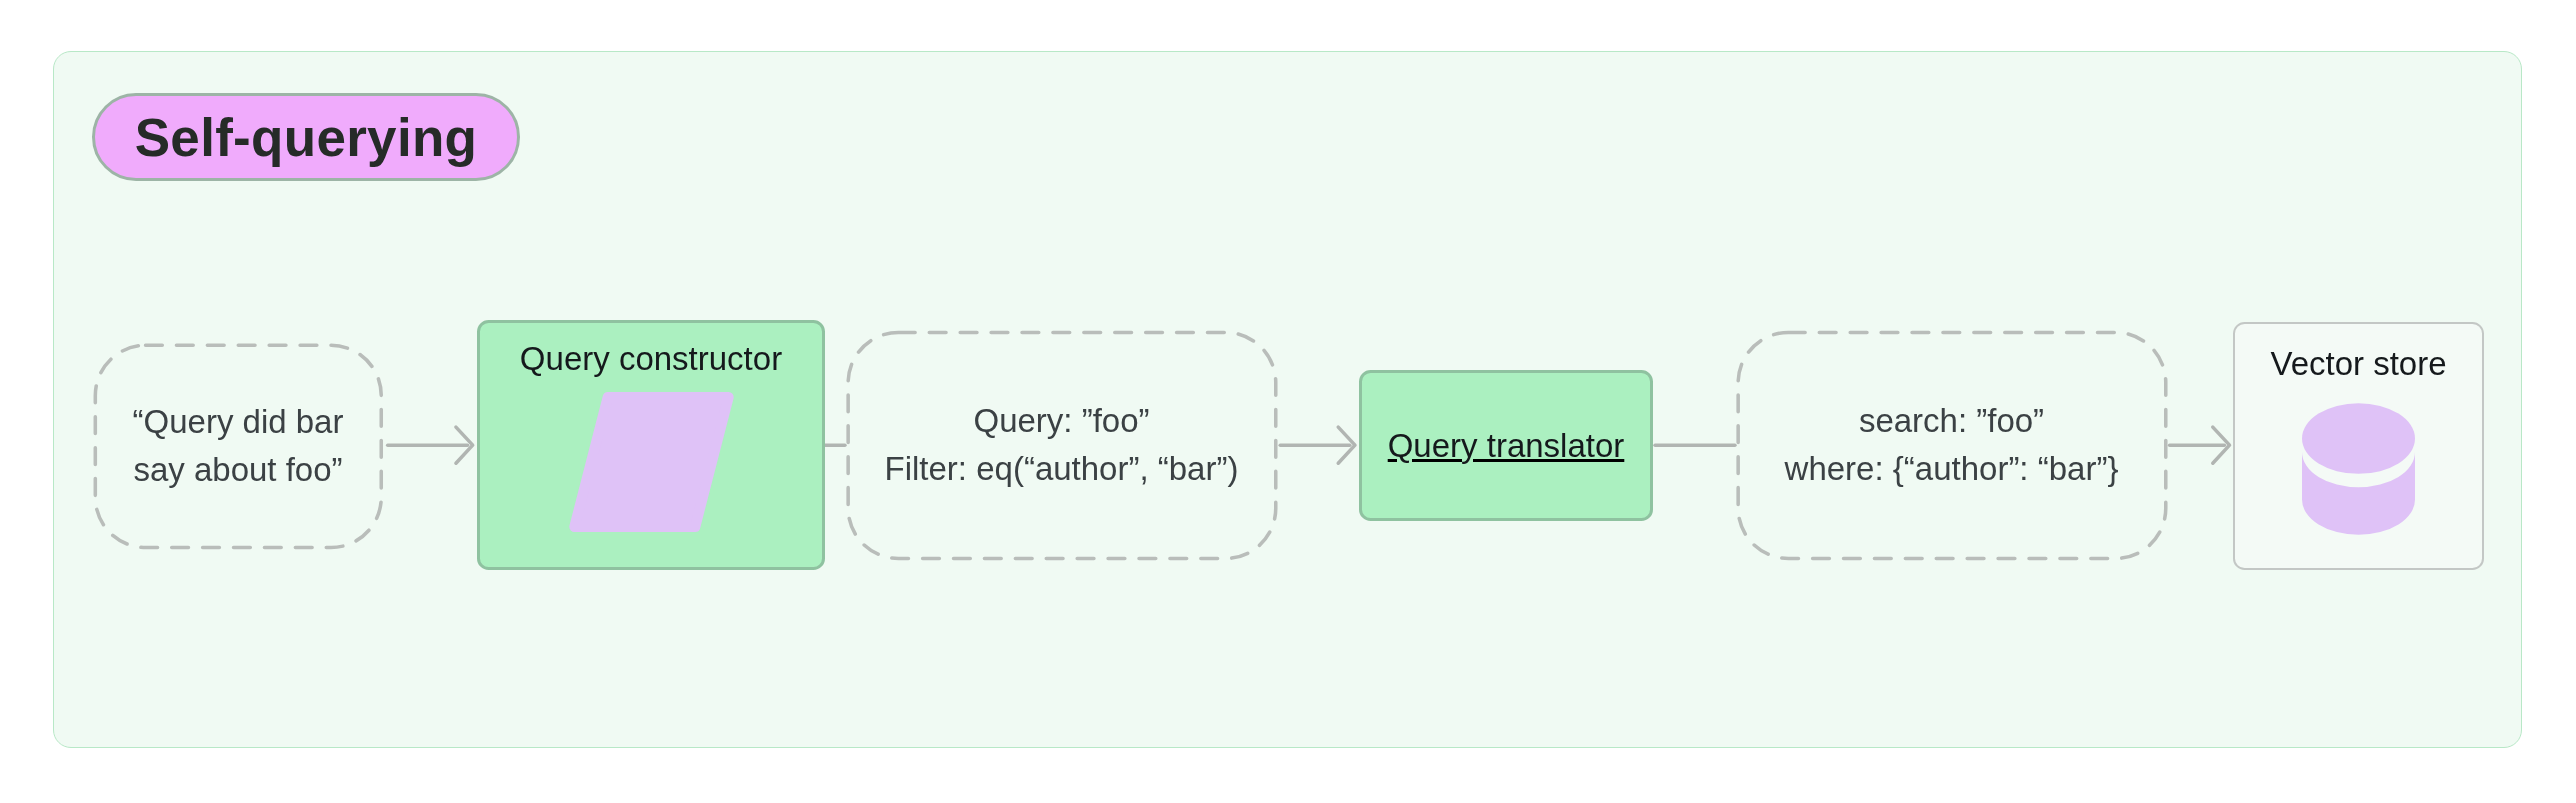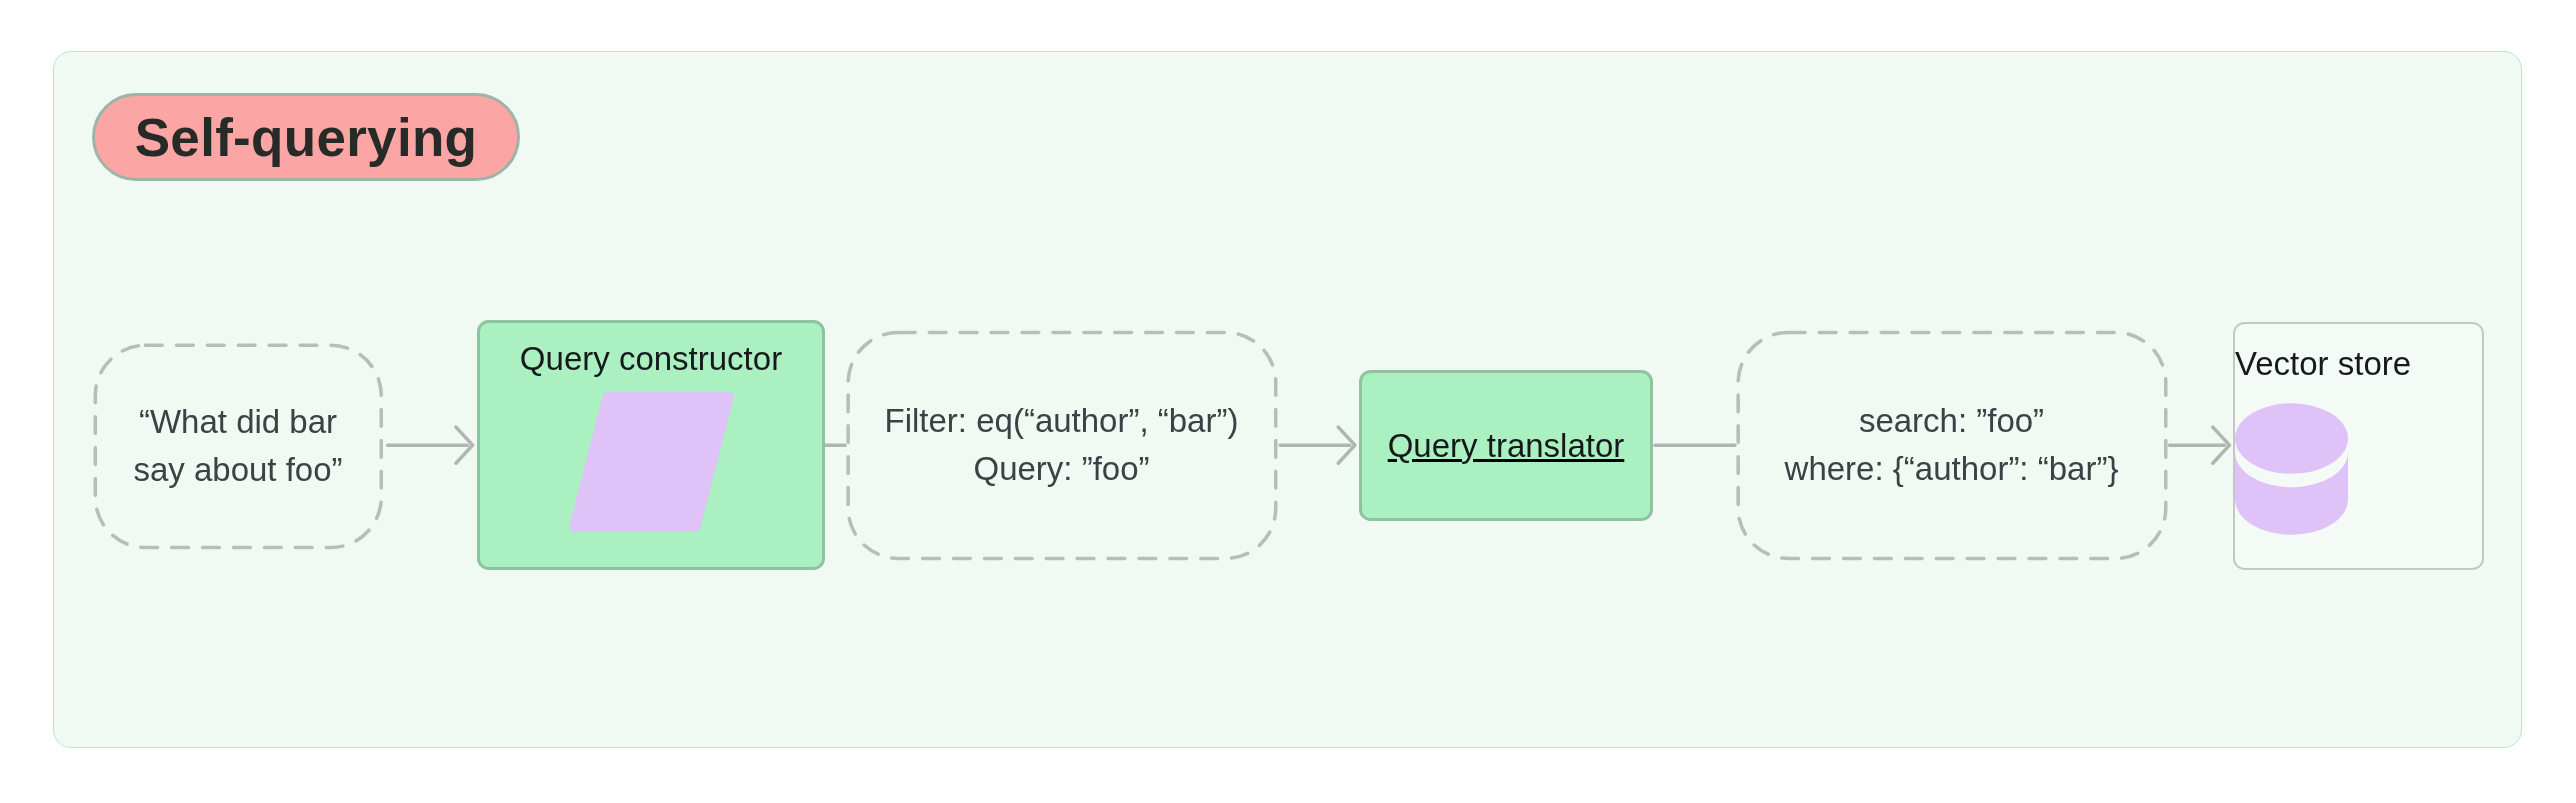--- a/index.html
+++ b/index.html
@@ -16,21 +16,21 @@
     left: 53px; top: 51px;
     width: 2467px; height: 695px;
     background: #f0faf3;
     border: 1.9px solid #b8e8c7;
     border-radius: 18px;
   }
   .badge {
     position: absolute;
     left: 92px; top: 93px;
     width: 422px; height: 82px;
-    background: #fca5a5;
+    background: #f0abfc;
     border: 3.9px solid #9db4a6;
     border-radius: 45px;
     display: flex;
     align-items: center;
     justify-content: center;
   }
   .badge-label {
     font-size: 53px;
     font-weight: 600;
     color: #262b28;
@@ -78,20 +78,21 @@
   .store-box {
     position: absolute;
     left: 2233px; top: 322px;
     width: 251px; height: 248px;
     box-sizing: border-box;
     background: #f4faf6;
     border: 2.6px solid #c3c7c5;
     border-radius: 11.6px;
     display: flex;
     flex-direction: column;
+    align-items: center;
   }
   .store-box .box-title { margin-top: 20.6px; }
   .store-icon { margin-top: 20.6px; }
 </style>
 </head>
 <body>
 
 <div class="canvas">
 
   <div class="panel"></div>
@@ -114,34 +115,34 @@
     <line x1="1988" y1="691" x2="2096" y2="691" stroke="#b1b5b2" stroke-width="5.5" stroke-linecap="round"></line>
     <path d="M2078,663 L2104,691 L2078,719" fill="none" stroke="#b1b5b2" stroke-width="5.5" stroke-linecap="round" stroke-linejoin="round"></path>
 
     <line x1="2570" y1="691" x2="2694" y2="691" stroke="#b1b5b2" stroke-width="5.5" stroke-linecap="round"></line>
 
     <line x1="3369" y1="691" x2="3454" y2="691" stroke="#b1b5b2" stroke-width="5.5" stroke-linecap="round"></line>
     <path d="M3436,663 L3462,691 L3436,719" fill="none" stroke="#b1b5b2" stroke-width="5.5" stroke-linecap="round" stroke-linejoin="round"></path>
   </svg>
 
   <div class="dashed-node-label node-input">
-    <div>“What did bar</div>
+    <div>“Query did bar</div>
     <div>say about foo”</div>
   </div>
 
   <div class="process-box box-qc">
     <div class="box-title">Query constructor</div>
     <svg class="qc-icon" width="165" height="140" viewBox="-8 -8 256 218">
       <path d="M52,0 L240,0 L188,202 L0,202 Z" fill="#dfc2f7" stroke="#dfc2f7" stroke-width="16" stroke-linejoin="round"></path>
     </svg>
   </div>
 
   <div class="dashed-node-label node-cquery">
+    <div>Query: ”foo”</div>
     <div>Filter: eq(“author”, “bar”)</div>
-    <div>Query: ”foo”</div>
   </div>
 
   <div class="process-box box-qt">
     <div class="box-title">Query translator</div>
   </div>
 
   <div class="dashed-node-label node-tquery">
     <div>search: ”foo”</div>
     <div>where: {“author”: “bar”}</div>
   </div>

